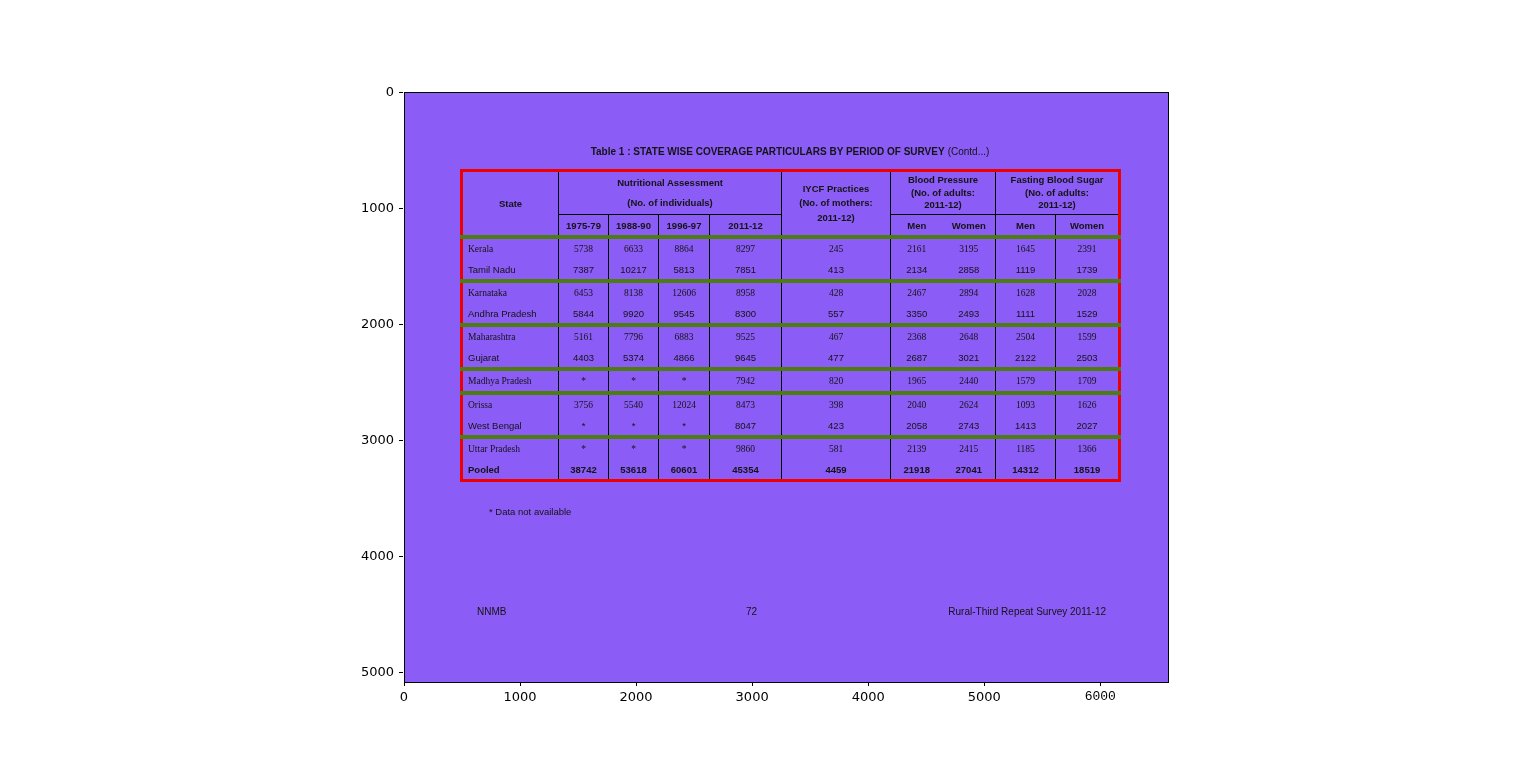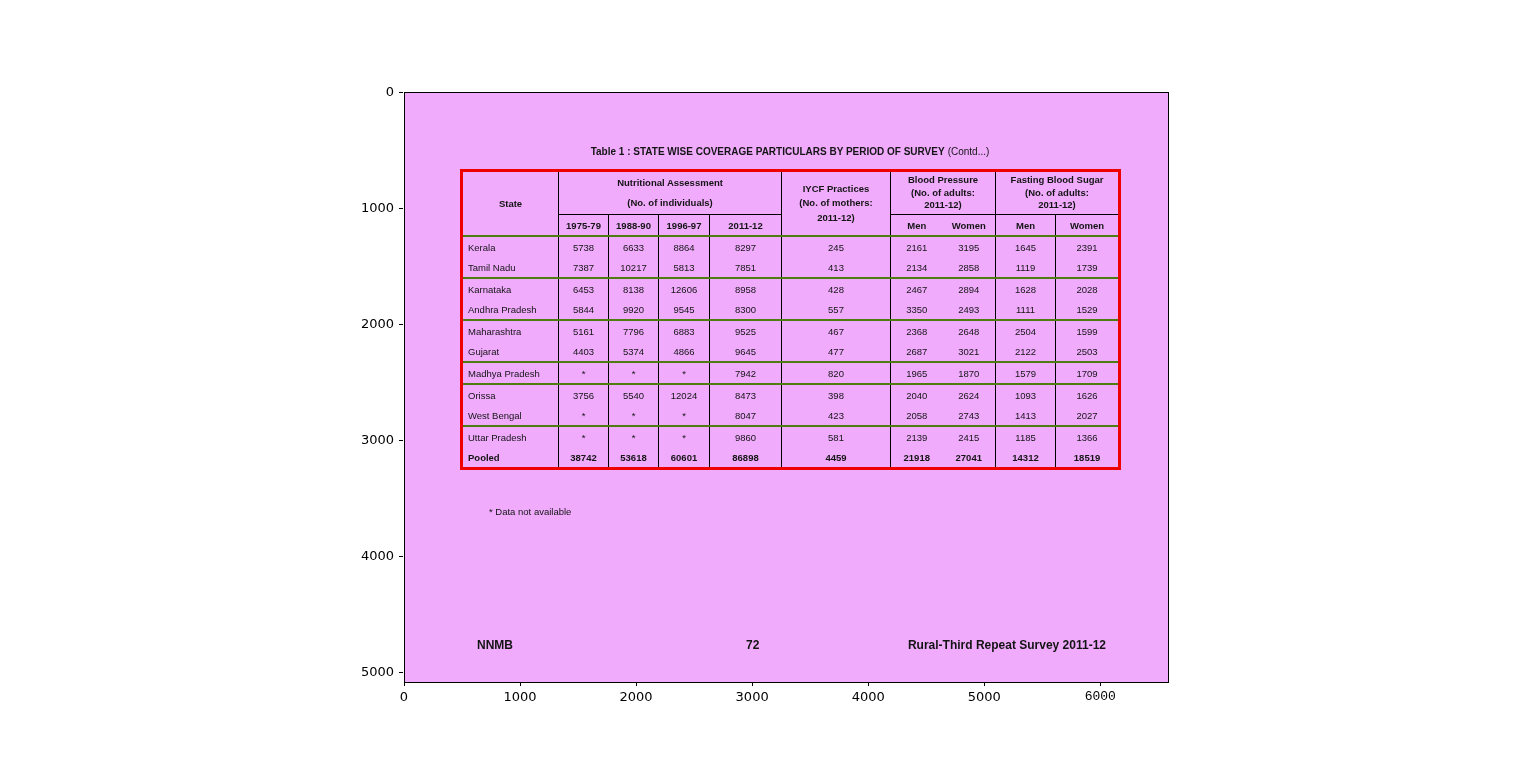--- a/index.html
+++ b/index.html
@@ -1,41 +1,41 @@
 <!DOCTYPE html>
 <html><head>
 <meta charset="utf-8">
 <style>
   html,body{margin:0;padding:0;}
   .figure{position:absolute;left:0;top:0;width:1536px;height:767px;background:#ffffff;
           font-family:"Liberation Sans",sans-serif;overflow:hidden;}
-  .axes{position:absolute;left:404px;top:92px;width:763px;height:589px;border:1px solid #000;background:#f0abfc;}
+  .axes{position:absolute;left:404px;top:92px;width:763px;height:589px;border:1px solid #000;background:#8b5cf6;}
   
   .doc-title{position:absolute;left:55px;top:53px;width:660px;text-align:center;font-size:10px;
              color:#141414;white-space:nowrap;}
   .t-main{font-weight:bold;}
   .t-contd{margin-left:3px;font-weight:normal;}
   table.doc-table{position:absolute;left:55px;top:76px;width:660px;border-collapse:collapse;
                   table-layout:fixed;border:3px solid #ee0000;color:#141414;}
   .doc-table th,.doc-table td{border-left:1px solid #000;font-size:9.5px;text-align:center;
                   vertical-align:middle;padding:0 1px;font-weight:normal;}
   .doc-table thead th{font-weight:bold;border-bottom:1px solid #000;}
   .doc-table thead tr.r1{height:44px;}
   .doc-table thead tr.r2 th{height:20px;}
   .pre{white-space:pre-line;}
   .h-nutri{line-height:2.1;}
   .h-iycf{line-height:1.5;}
   .h-bp,.h-fbs{line-height:1.35;margin-top:8px;}
   .doc-table tbody td{height:20px;border-top:none;border-bottom:none;}
-  .doc-table tbody tr.gs td{border-top:2px solid #4d7c0f;}
+  .doc-table tbody tr.gs td{border-top:4px solid #4d7c0f;font-family:Liberation Serif, serif;}
   .doc-table tbody tr.bold td{font-weight:bold;}
   .doc-table td.state{text-align:left;padding-left:5px;}
   .no-left{border-left:none !important;}
   .footnote{position:absolute;left:84px;top:383px;font-size:9.5px;color:#141414;margin-top:30px;}
-  .f-item{position:absolute;top:545px;font-size:12px;color:#141414;white-space:nowrap;font-weight:bold;}
+  .f-item{position:absolute;top:513px;font-size:10px;color:#141414;white-space:nowrap;}
   .f-left{left:72px;}
   .f-center{left:341px;width:60px;text-align:left;}
   .f-right{right:62px;}
   
   .tick{position:absolute;background:#000;}
   .tlabel{position:absolute;font-family:"DejaVu Sans",sans-serif;font-size:13px;color:#000;}
   .tlx{text-align:center;}
   .tly{text-align:right;}
 </style>
 </head>
@@ -162,21 +162,21 @@
             <td>2503</td>
           </tr>
           <tr class="gs">
             <td class="state">Madhya Pradesh</td>
             <td>*</td>
             <td>*</td>
             <td>*</td>
             <td>7942</td>
             <td>820</td>
             <td>1965</td>
-            <td class="no-left">1870</td>
+            <td class="no-left">2440</td>
             <td>1579</td>
             <td>1709</td>
           </tr>
           <tr class="gs">
             <td class="state">Orissa</td>
             <td>3756</td>
             <td>5540</td>
             <td>12024</td>
             <td>8473</td>
             <td>398</td>
@@ -207,21 +207,21 @@
             <td>2139</td>
             <td class="no-left">2415</td>
             <td>1185</td>
             <td>1366</td>
           </tr>
           <tr class="bold">
             <td class="state">Pooled</td>
             <td>38742</td>
             <td>53618</td>
             <td>60601</td>
-            <td>86898</td>
+            <td>45354</td>
             <td>4459</td>
             <td>21918</td>
             <td class="no-left">27041</td>
             <td>14312</td>
             <td>18519</td>
           </tr>
         </tbody>
     </table>
 
     <div class="footnote">* Data not available</div>

